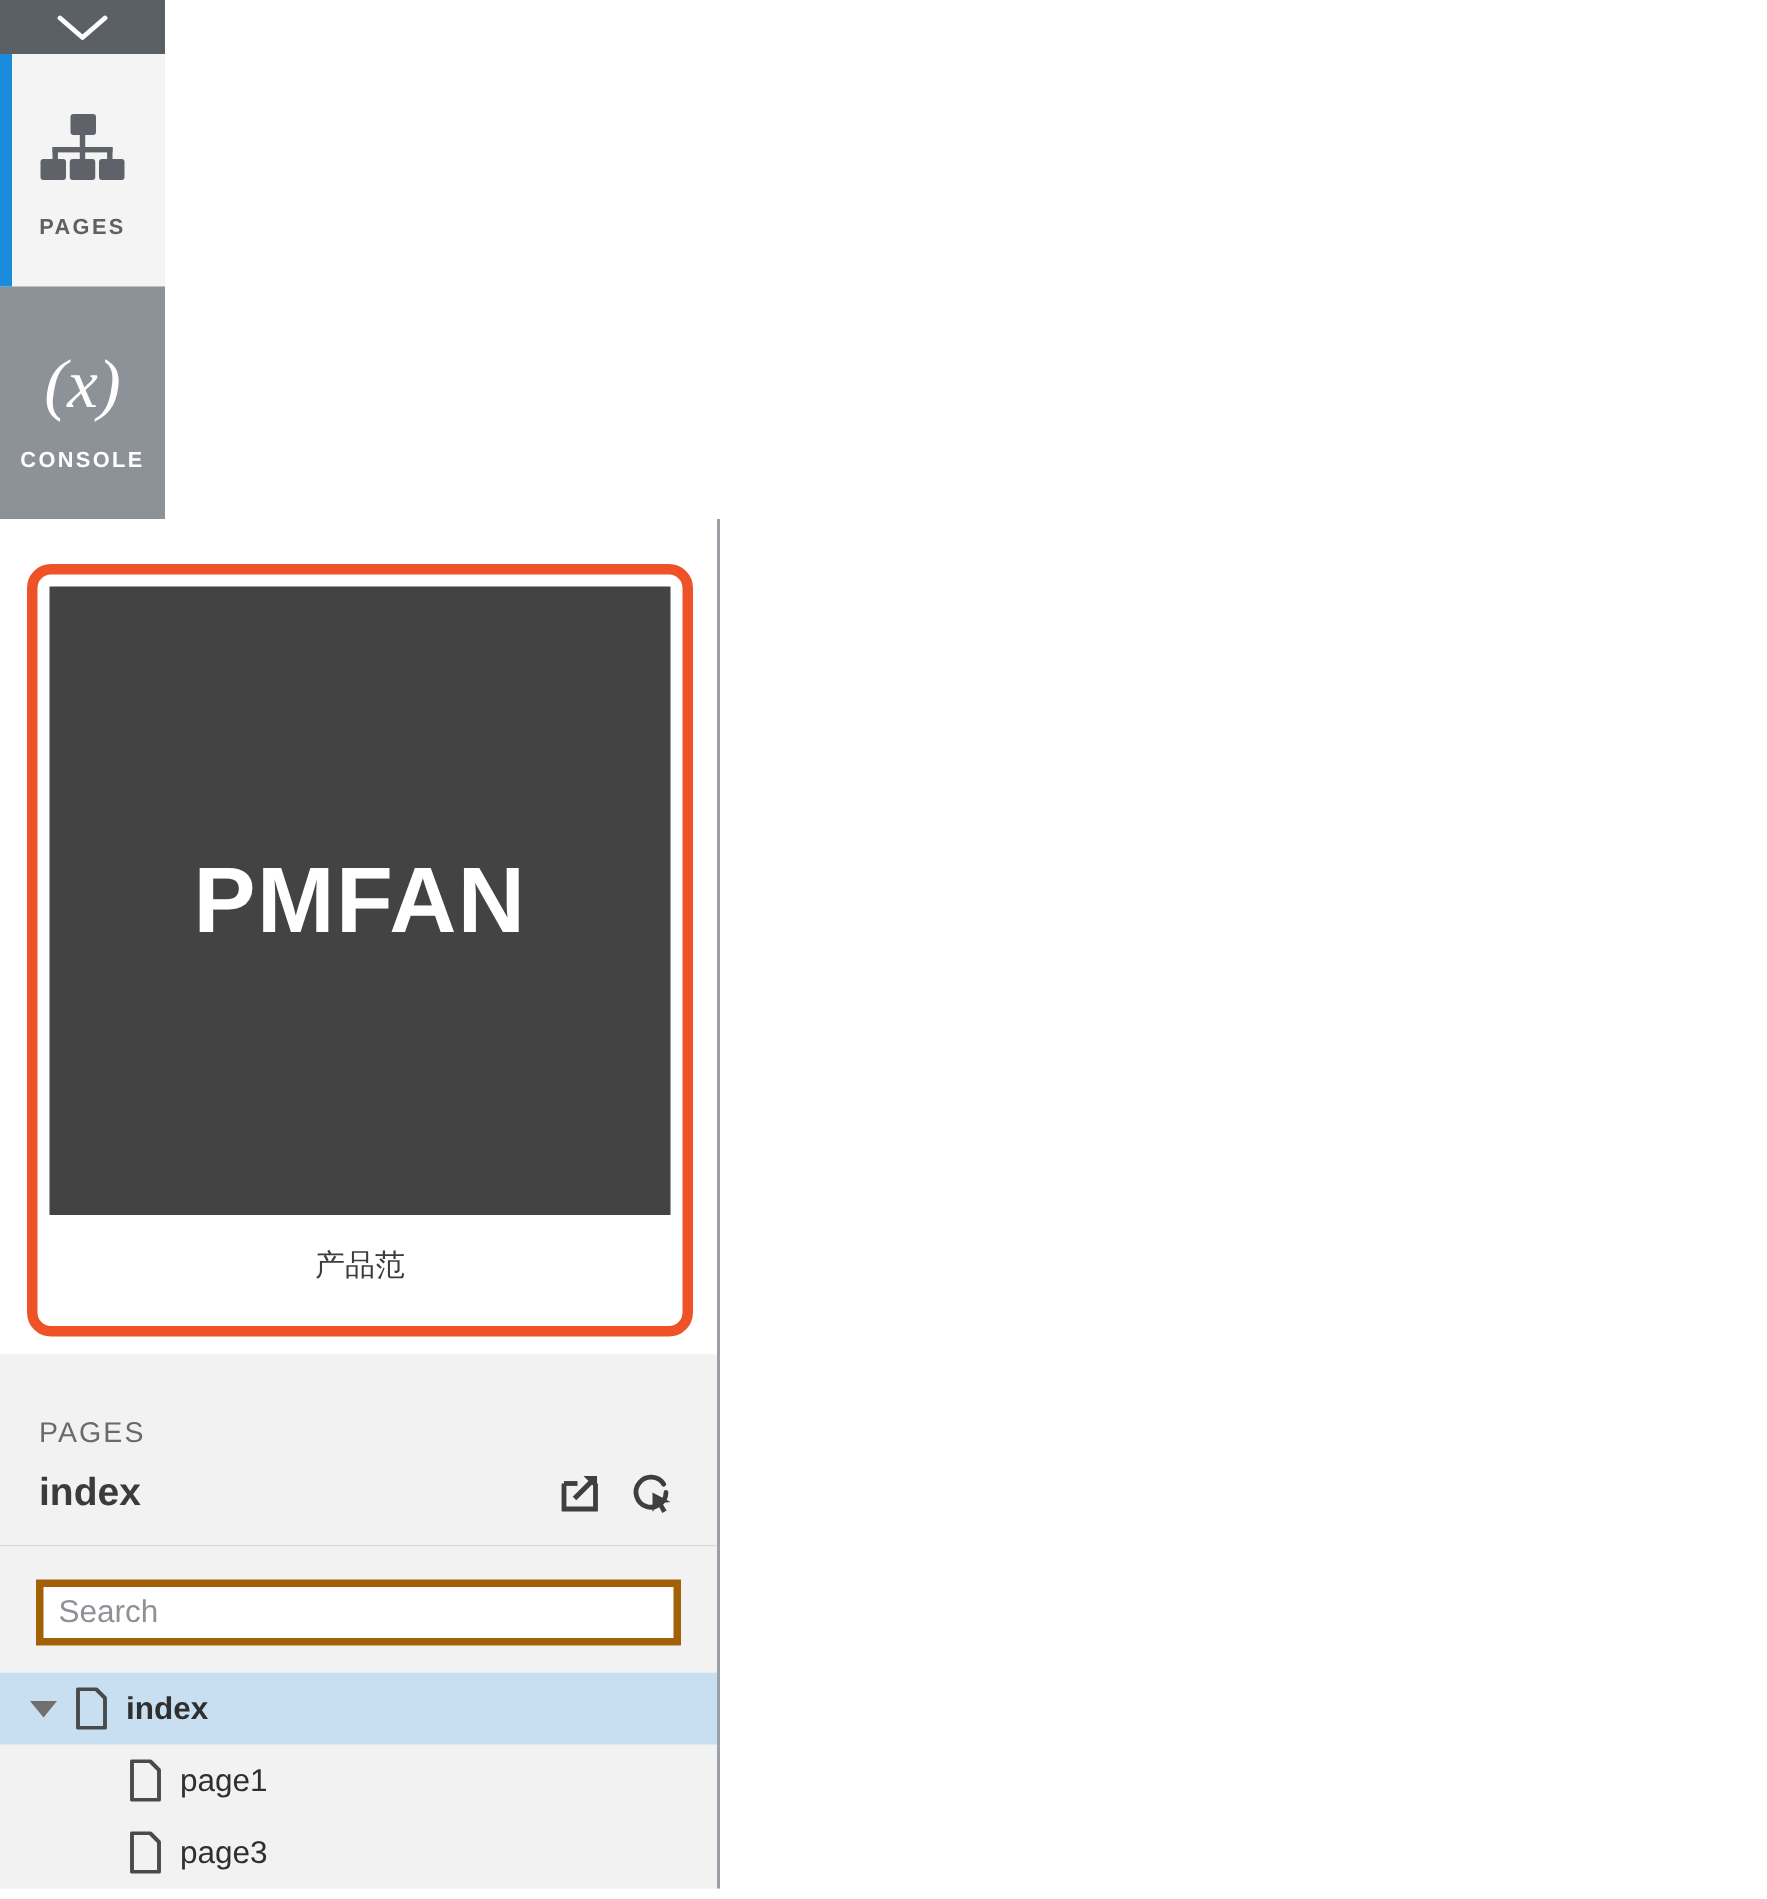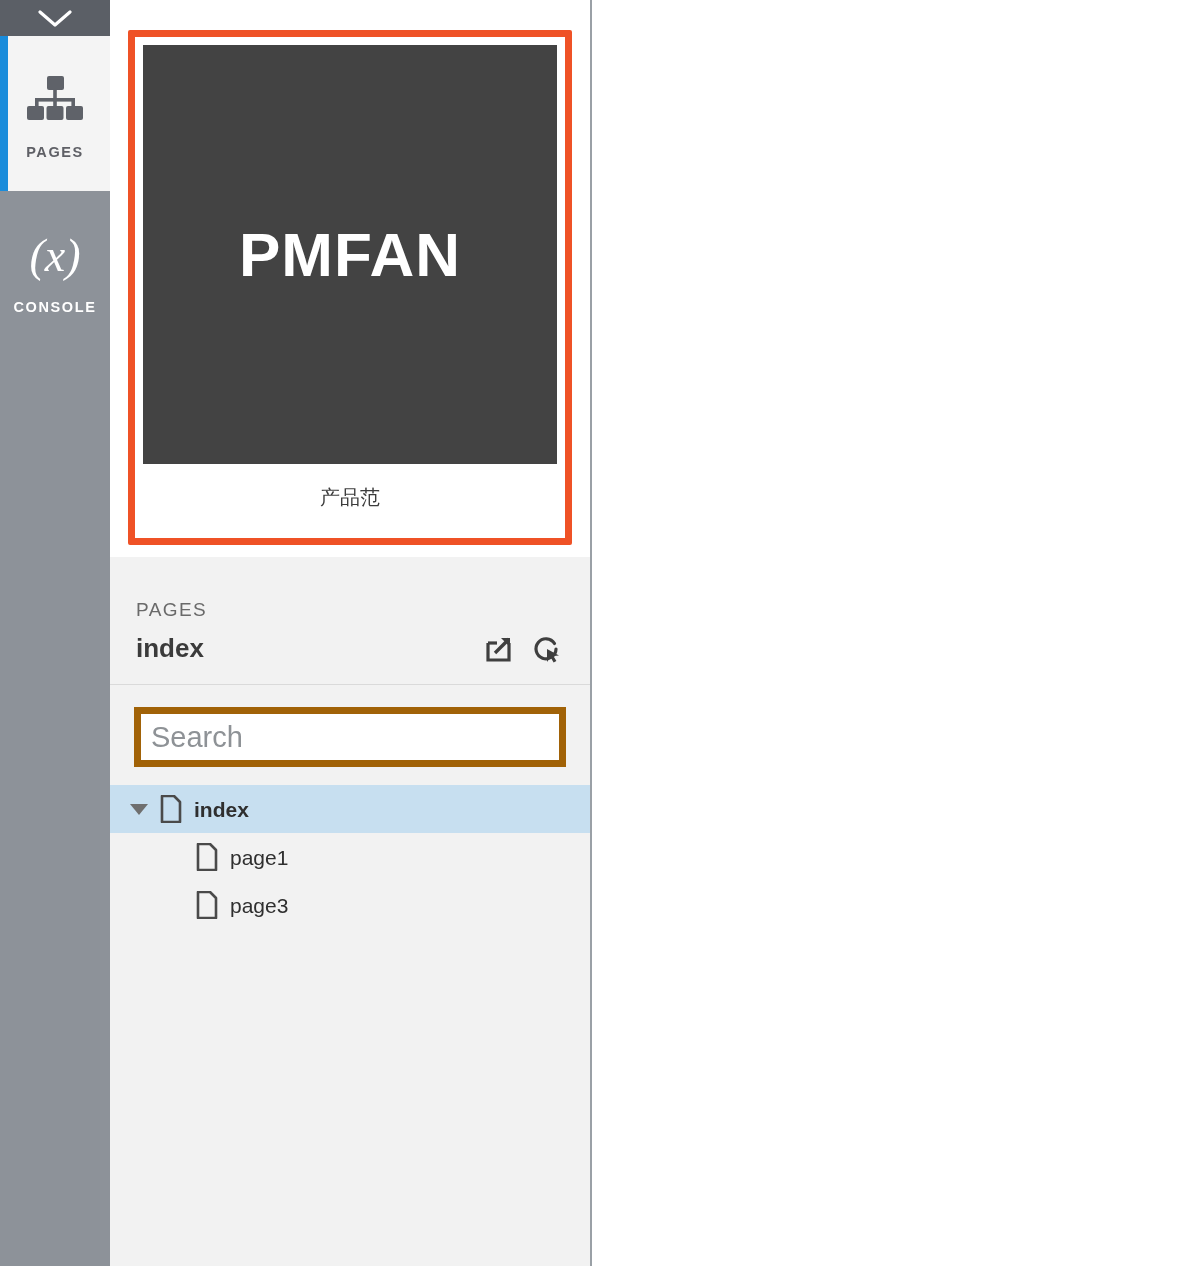--- a/index.html
+++ b/index.html
@@ -10,20 +10,21 @@
     font-family: "Liberation Sans", sans-serif;
     overflow: hidden;
   }
 
   #app {
     position: relative;
     width: 1178px;
     height: 1266px;
     display: flex;
     background: #ffffff;
+    flex-direction: column;
   }
 
   
   .rail {
     position: relative;
     width: 110px;
     height: 1266px;
     background: #8d9299;
     flex: 0 0 110px;
   }
@@ -96,21 +97,21 @@
   .card-region {
     background: #ffffff;
     padding: 30px 18px 12px 18px;
     height: 557px;
     flex: 0 0 557px;
   }
   .preview-card {
     width: 444px;
     height: 515px;
     border: 7px solid #ef5226;
-    border-radius: 2px;
+    border-radius: 16px;
     background: #ffffff;
     display: flex;
     flex-direction: column;
     padding: 8px;
   }
   .preview-thumb {
     flex: 1 1 auto;
     background: #434343;
     display: flex;
     align-items: center;
@@ -161,26 +162,26 @@
   }
   .hdr-icon { width: 30px; height: 30px; display: block; }
 
   
   .search-wrap {
     padding: 22px 24px 18px 24px;
     background: #f2f2f2;
   }
   .search-input {
     width: 100%;
-    height: 60px;
+    height: 44px;
     padding: 0 10px;
-    font-size: 29px;
+    font-size: 21px;
     color: #3b3b3b;
     background: #ffffff;
-    border: 7px solid #a16207;
+    border: 5px solid #a16207;
     border-radius: 0;
     font-family: "Liberation Sans", sans-serif;
   }
   .search-input::placeholder { color: #8e9296; }
 
   
   .tree {
     flex: 1 1 auto;
     background: #f2f2f2;
     overflow: hidden;

